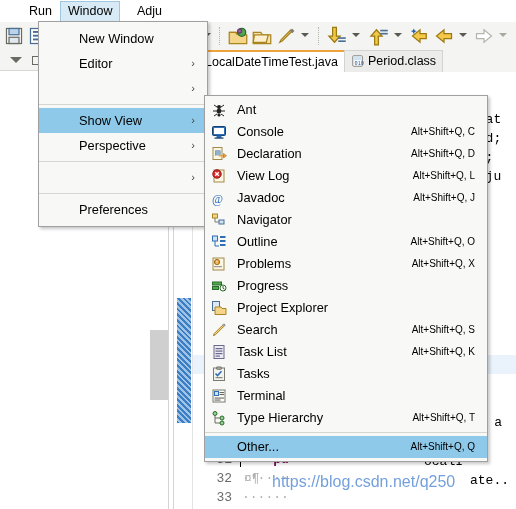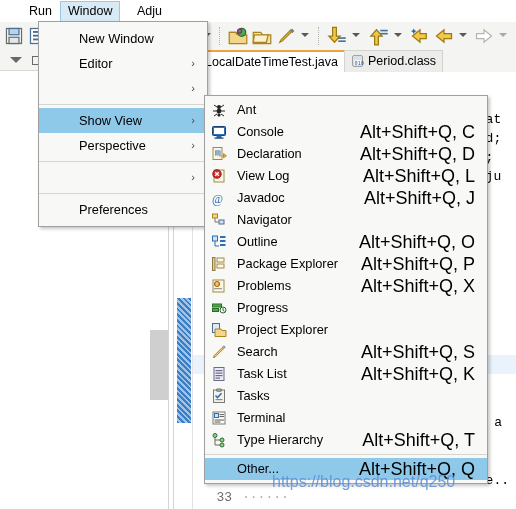--- a/index.html
+++ b/index.html
@@ -61,21 +61,21 @@
 
   .kw{color:#7f0055;font-weight:bold;}
   .cmt{color:#3f5fbf;}
   .pil{color:#b0b0b0;}
   .plain{color:#000;}
 
   
   .menu{position:absolute;background:#f8f8f6;border:1px solid #a0a0a0;box-shadow:2px 2px 3px rgba(0,0,0,.22);}
   .m-item{position:relative;height:24px;line-height:24px;font-size:12.8px;color:#000;white-space:nowrap;text-align:right;}
   .m-item .lbl{position:absolute;left:62px;}
-  .m-item .acc{position:absolute;right:10px;color:#000;font-size:18px;}
+  .m-item .acc{position:absolute;right:10px;color:#000;font-size:10px;}
   .m-item .sub{position:absolute;right:12px;color:#444;font-size:11px;}
   .m-sel{background:#8ec9ea;}
   .m-sep{height:1px;background:#d6d6d0;margin:3px 0 3px 0;}
   .m-icon{position:absolute;left:8px;top:4px;width:16px;height:16px;}
 
   #win-menu{left:38px;top:21px;width:168px;padding:4px 0;}
   #win-menu .m-item .lbl{left:40px;}
   #win-menu .m-item{height:25px;line-height:25px;}
 
   #show-view{left:204px;top:95px;width:282px;padding:3px 0;}
@@ -413,31 +413,20 @@
             <rect x="9" y="2" width="5.5" height="2" fill="#2f6fb5"></rect>
             <rect x="9" y="6" width="5.5" height="2" fill="#2f6fb5"></rect>
             <rect x="9" y="10" width="5.5" height="2" fill="#2f6fb5"></rect>
             <path d="M4 7v5h4" fill="none" stroke="#2f6fb5"></path>
           </svg>
       </span>
       <span class="lbl">Outline</span>
       <span class="acc">Alt+Shift+Q, O</span>
     </div>
 
-    <div class="m-item">
-      <span class="m-icon">
-        <svg class="ic" viewBox="0 0 16 16">
-            <rect x="1.5" y="1.5" width="2.5" height="13" fill="#d8cfa8" stroke="#8d7a3a"></rect>
-            <rect x="6" y="2" width="7" height="4" fill="#fdf6e0" stroke="#a08b4a"></rect>
-            <rect x="6" y="8" width="7" height="4" fill="#fdf6e0" stroke="#a08b4a"></rect>
-          </svg>
-      </span>
-      <span class="lbl">Package Explorer</span>
-      <span class="acc">Alt+Shift+Q, P</span>
-    </div>
 
     <div class="m-item">
       <span class="m-icon">
         <svg class="ic" viewBox="0 0 16 16">
             <rect x="2" y="2" width="11" height="12" fill="#fdf6e0" stroke="#a08b4a"></rect>
             <circle cx="6" cy="6" r="2.6" fill="#e8a33b" stroke="#9b6a14"></circle>
             <path d="M6 4.6v1.8M6 7.4v.7" stroke="#fff" stroke-width="1"></path>
             <rect x="3" y="10" width="8" height="1.2" fill="#9b9b93"></rect>
           </svg>
       </span>

